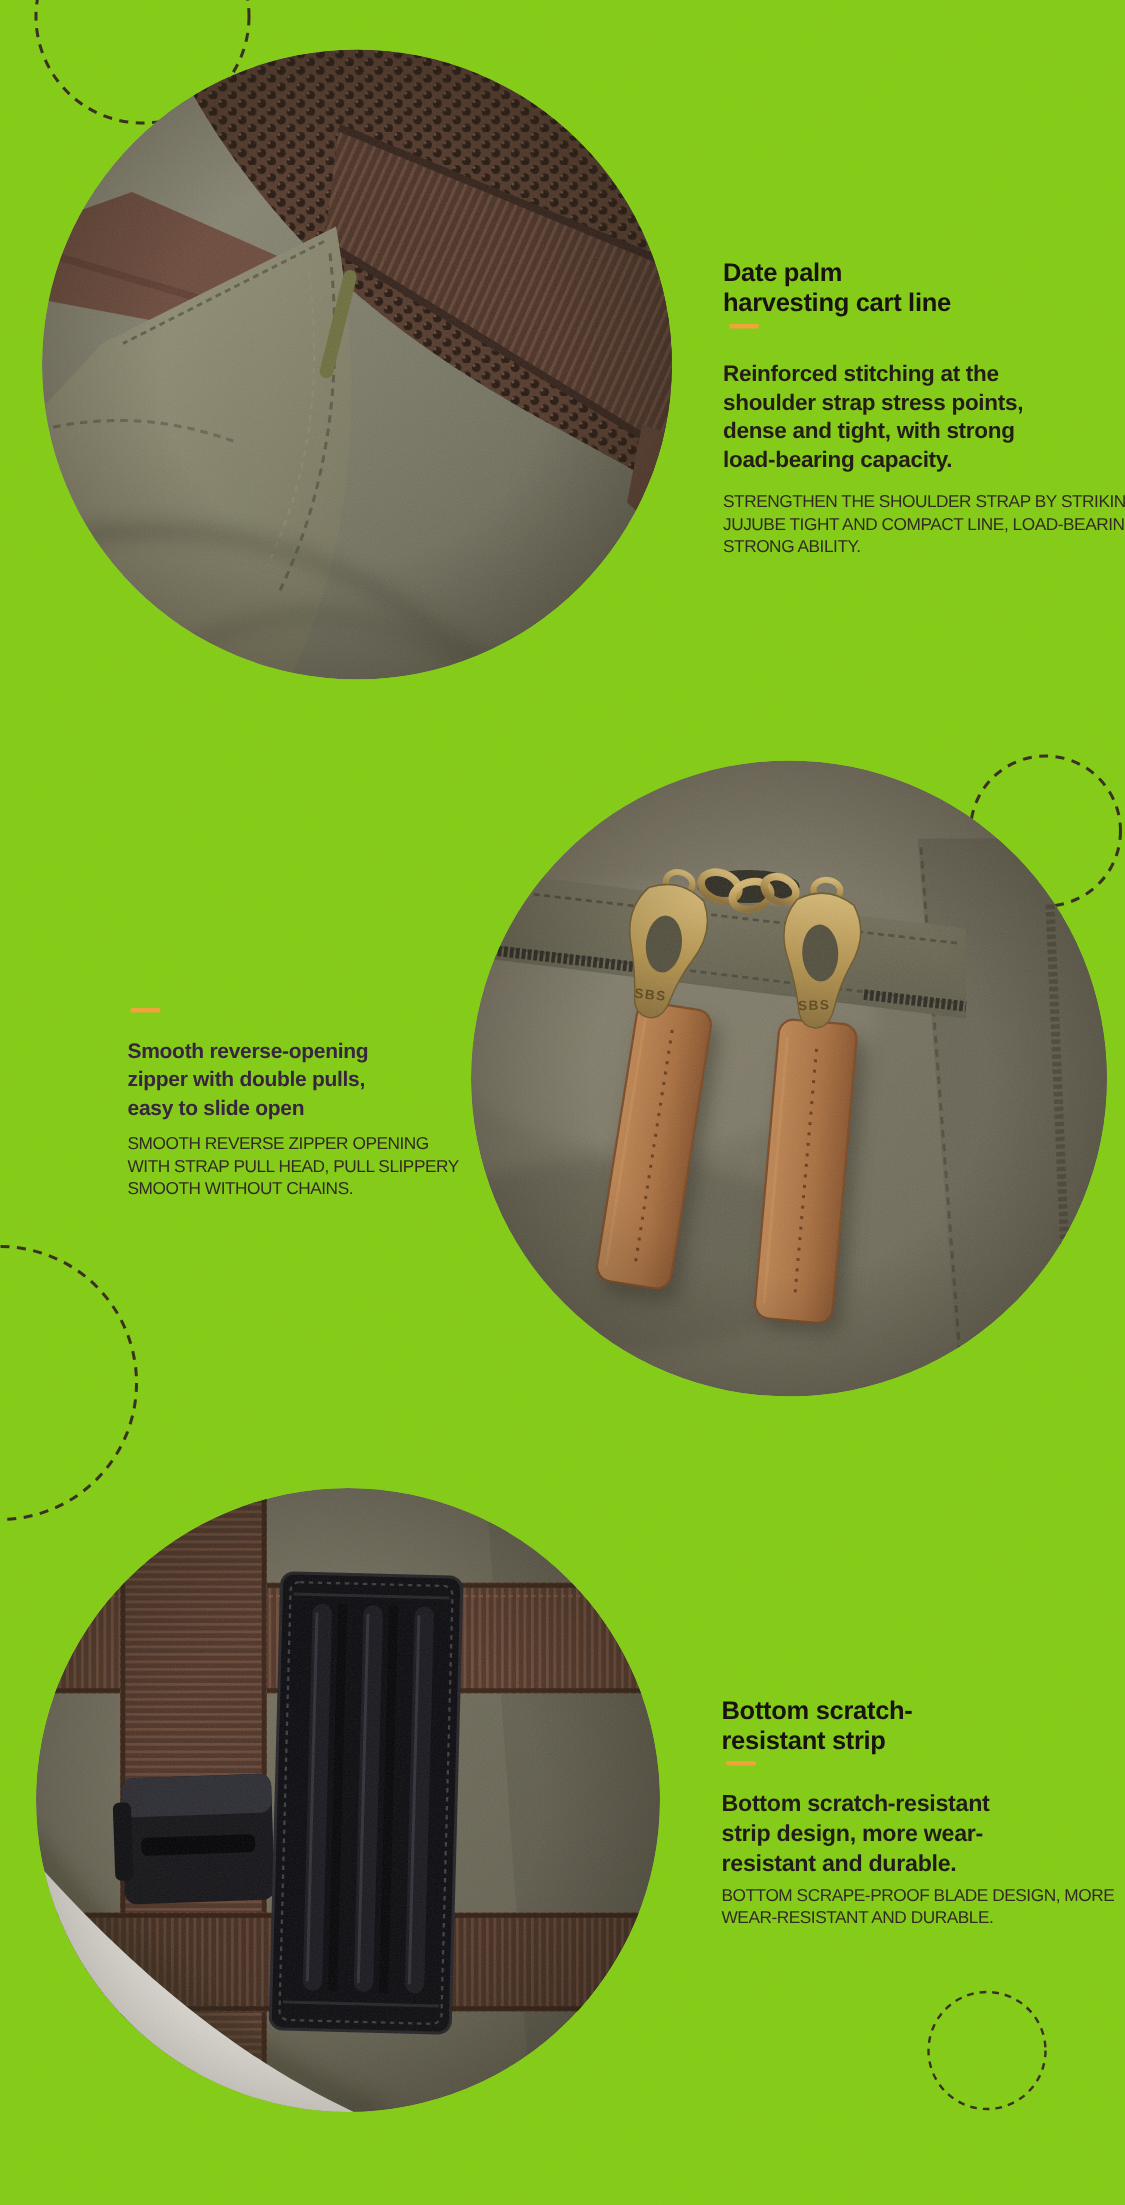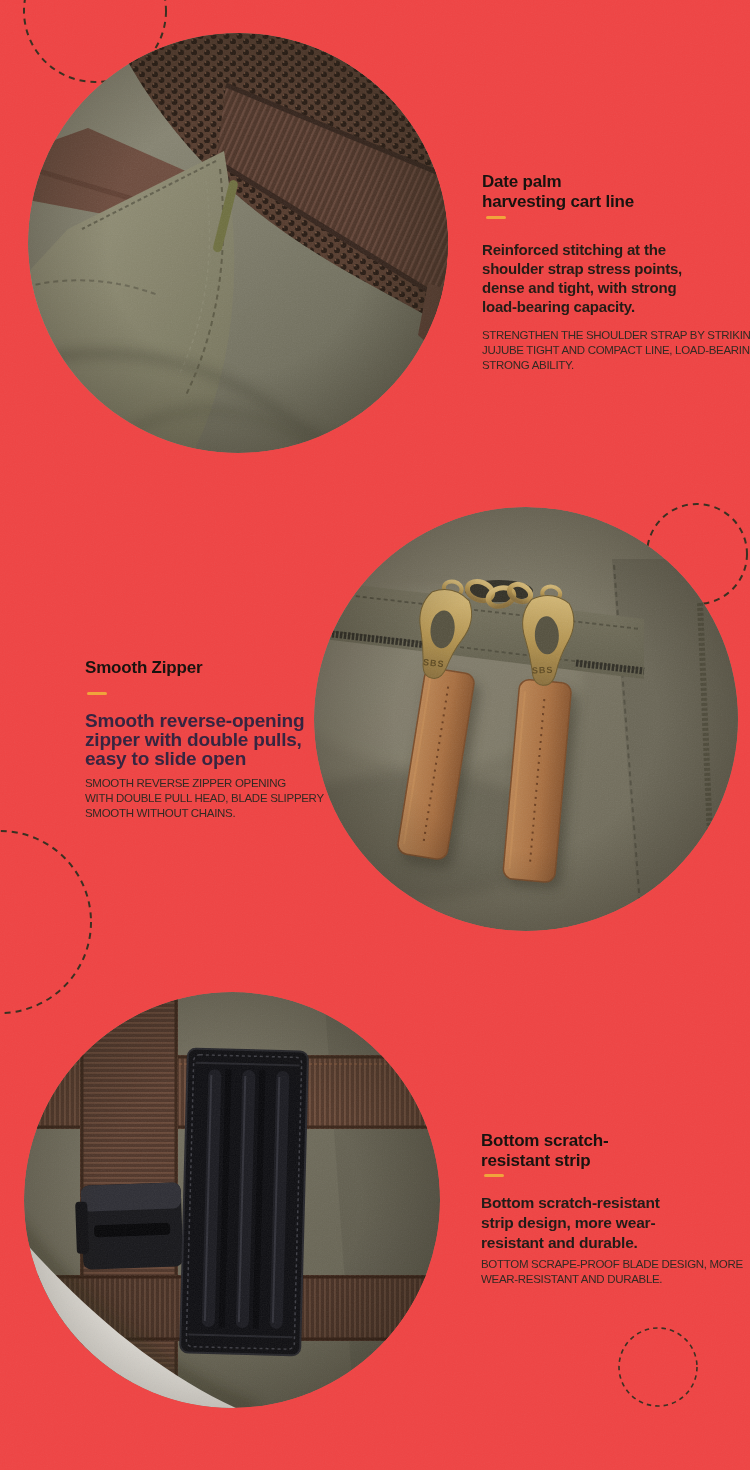--- a/index.html
+++ b/index.html
@@ -1,18 +1,18 @@
 <!DOCTYPE html>
 <html><head>
 <meta charset="utf-8">
 <style>
   html,body{margin:0;padding:0;background:#ebdcc2;}
   .page{
     position:relative;width:750px;height:1470px;overflow:hidden;
-    background:#ef4444;
+    background:#84cc16;
     font-family:"Liberation Sans", sans-serif;
   }
   .decor{position:absolute;left:0;top:0;z-index:0;pointer-events:none;}
   .dash{fill:none;stroke:#3a3122;stroke-width:2;stroke-dasharray:6 5;}
   .dash.thin{stroke-width:1.6;stroke-dasharray:4.5 4;}
   figure.photo{position:absolute;margin:0;z-index:1;border-radius:50%;overflow:hidden;}
   figure.photo svg{display:block;width:100%;height:100%;}
   .p1{left:28px;top:33px;width:420px;height:420px;}
   .p2{left:314px;top:507px;width:424px;height:424px;}
   .p3{left:24px;top:992px;width:416px;height:416px;}
@@ -28,21 +28,21 @@
   .tb1 .rule{margin:4px 0 0 4px;}
   .tb2 .rule{margin:14px 0 0 2px;}
   .tb3 .rule{margin:3px 0 0 3px;}
   .body{
     margin:0;font-weight:700;font-size:15px;line-height:19px;
     letter-spacing:-0.2px;color:#241c16;white-space:pre-line;
   }
   .tb1 .body{margin-top:21px;}
   .tb3 .body{margin-top:16px;font-size:15.5px;line-height:20px;color:#221c18;}
   .sub{
-    margin:16px 0 0 0;font-weight:700;font-size:19px;line-height:19.2px;
+    margin:16px 0 0 0;font-weight:700;font-size:14px;line-height:19.2px;
     letter-spacing:-0.2px;color:#372540;white-space:pre-line;
   }
   .emph{
     margin:3px 0 0 0;font-weight:700;font-size:19px;line-height:24px;
     letter-spacing:-0.4px;color:#14100d;white-space:pre-line;
   }
   .cap{
     margin:0;font-weight:400;font-size:11.5px;line-height:15.2px;
     letter-spacing:-0.3px;color:#332a23;white-space:pre-line;
   }
@@ -141,27 +141,26 @@
     <p class="body">Reinforced stitching at the
 shoulder strap stress points,
 dense and tight, with strong
 load-bearing capacity.</p>
     <p class="cap">STRENGTHEN THE SHOULDER STRAP BY STRIKING
 JUJUBE TIGHT AND COMPACT LINE, LOAD-BEARING
 STRONG ABILITY.</p>
   </div>
 
   <div class="tb tb2">
-    <h3 class="h">Smooth Zipper</h3>
     <div class="rule"></div>
     <p class="sub">Smooth reverse-opening
 zipper with double pulls,
 easy to slide open</p>
     <p class="cap">SMOOTH REVERSE ZIPPER OPENING
-WITH DOUBLE PULL HEAD, BLADE SLIPPERY
+WITH STRAP PULL HEAD, PULL SLIPPERY
 SMOOTH WITHOUT CHAINS.</p>
   </div>
 
   <figure class="photo p2">
     <svg viewBox="0 0 424 424">
       <defs>
         <clipPath id="m-clip">
             <circle cx="212" cy="212" r="212"></circle>
           </clipPath>
         <linearGradient id="m-canvas" x1="0" y1="0" x2="1" y2="1">

